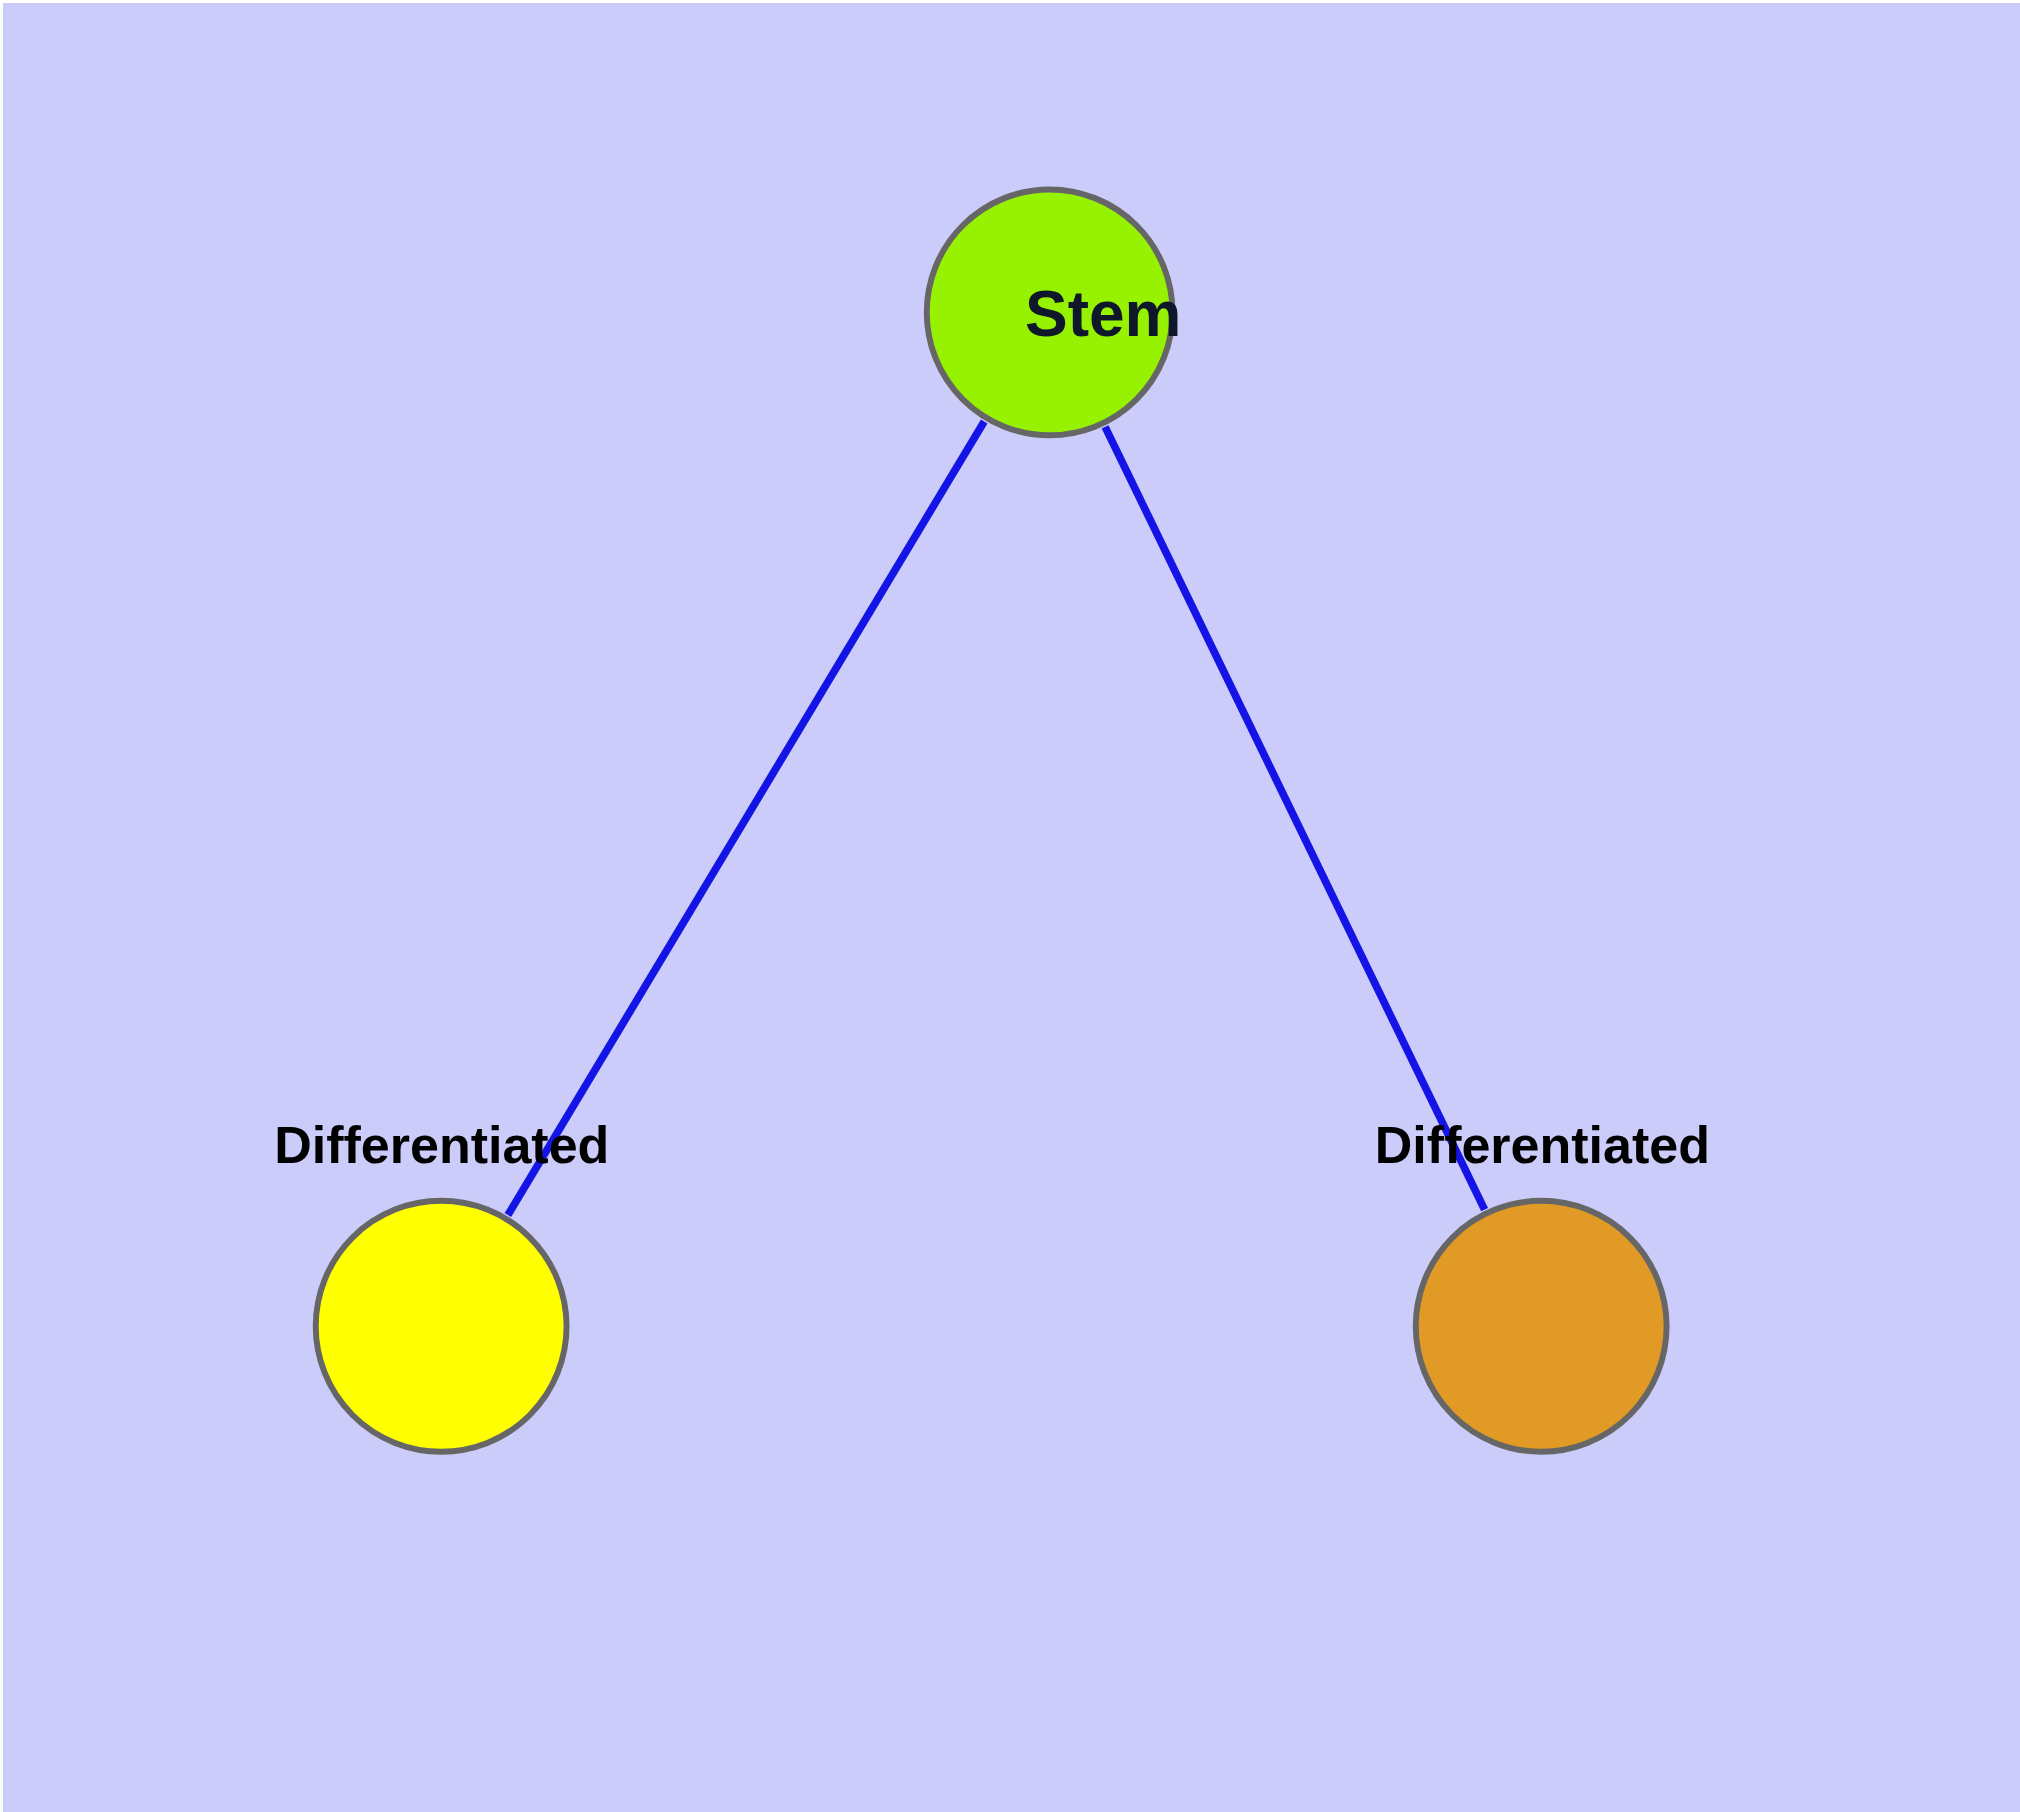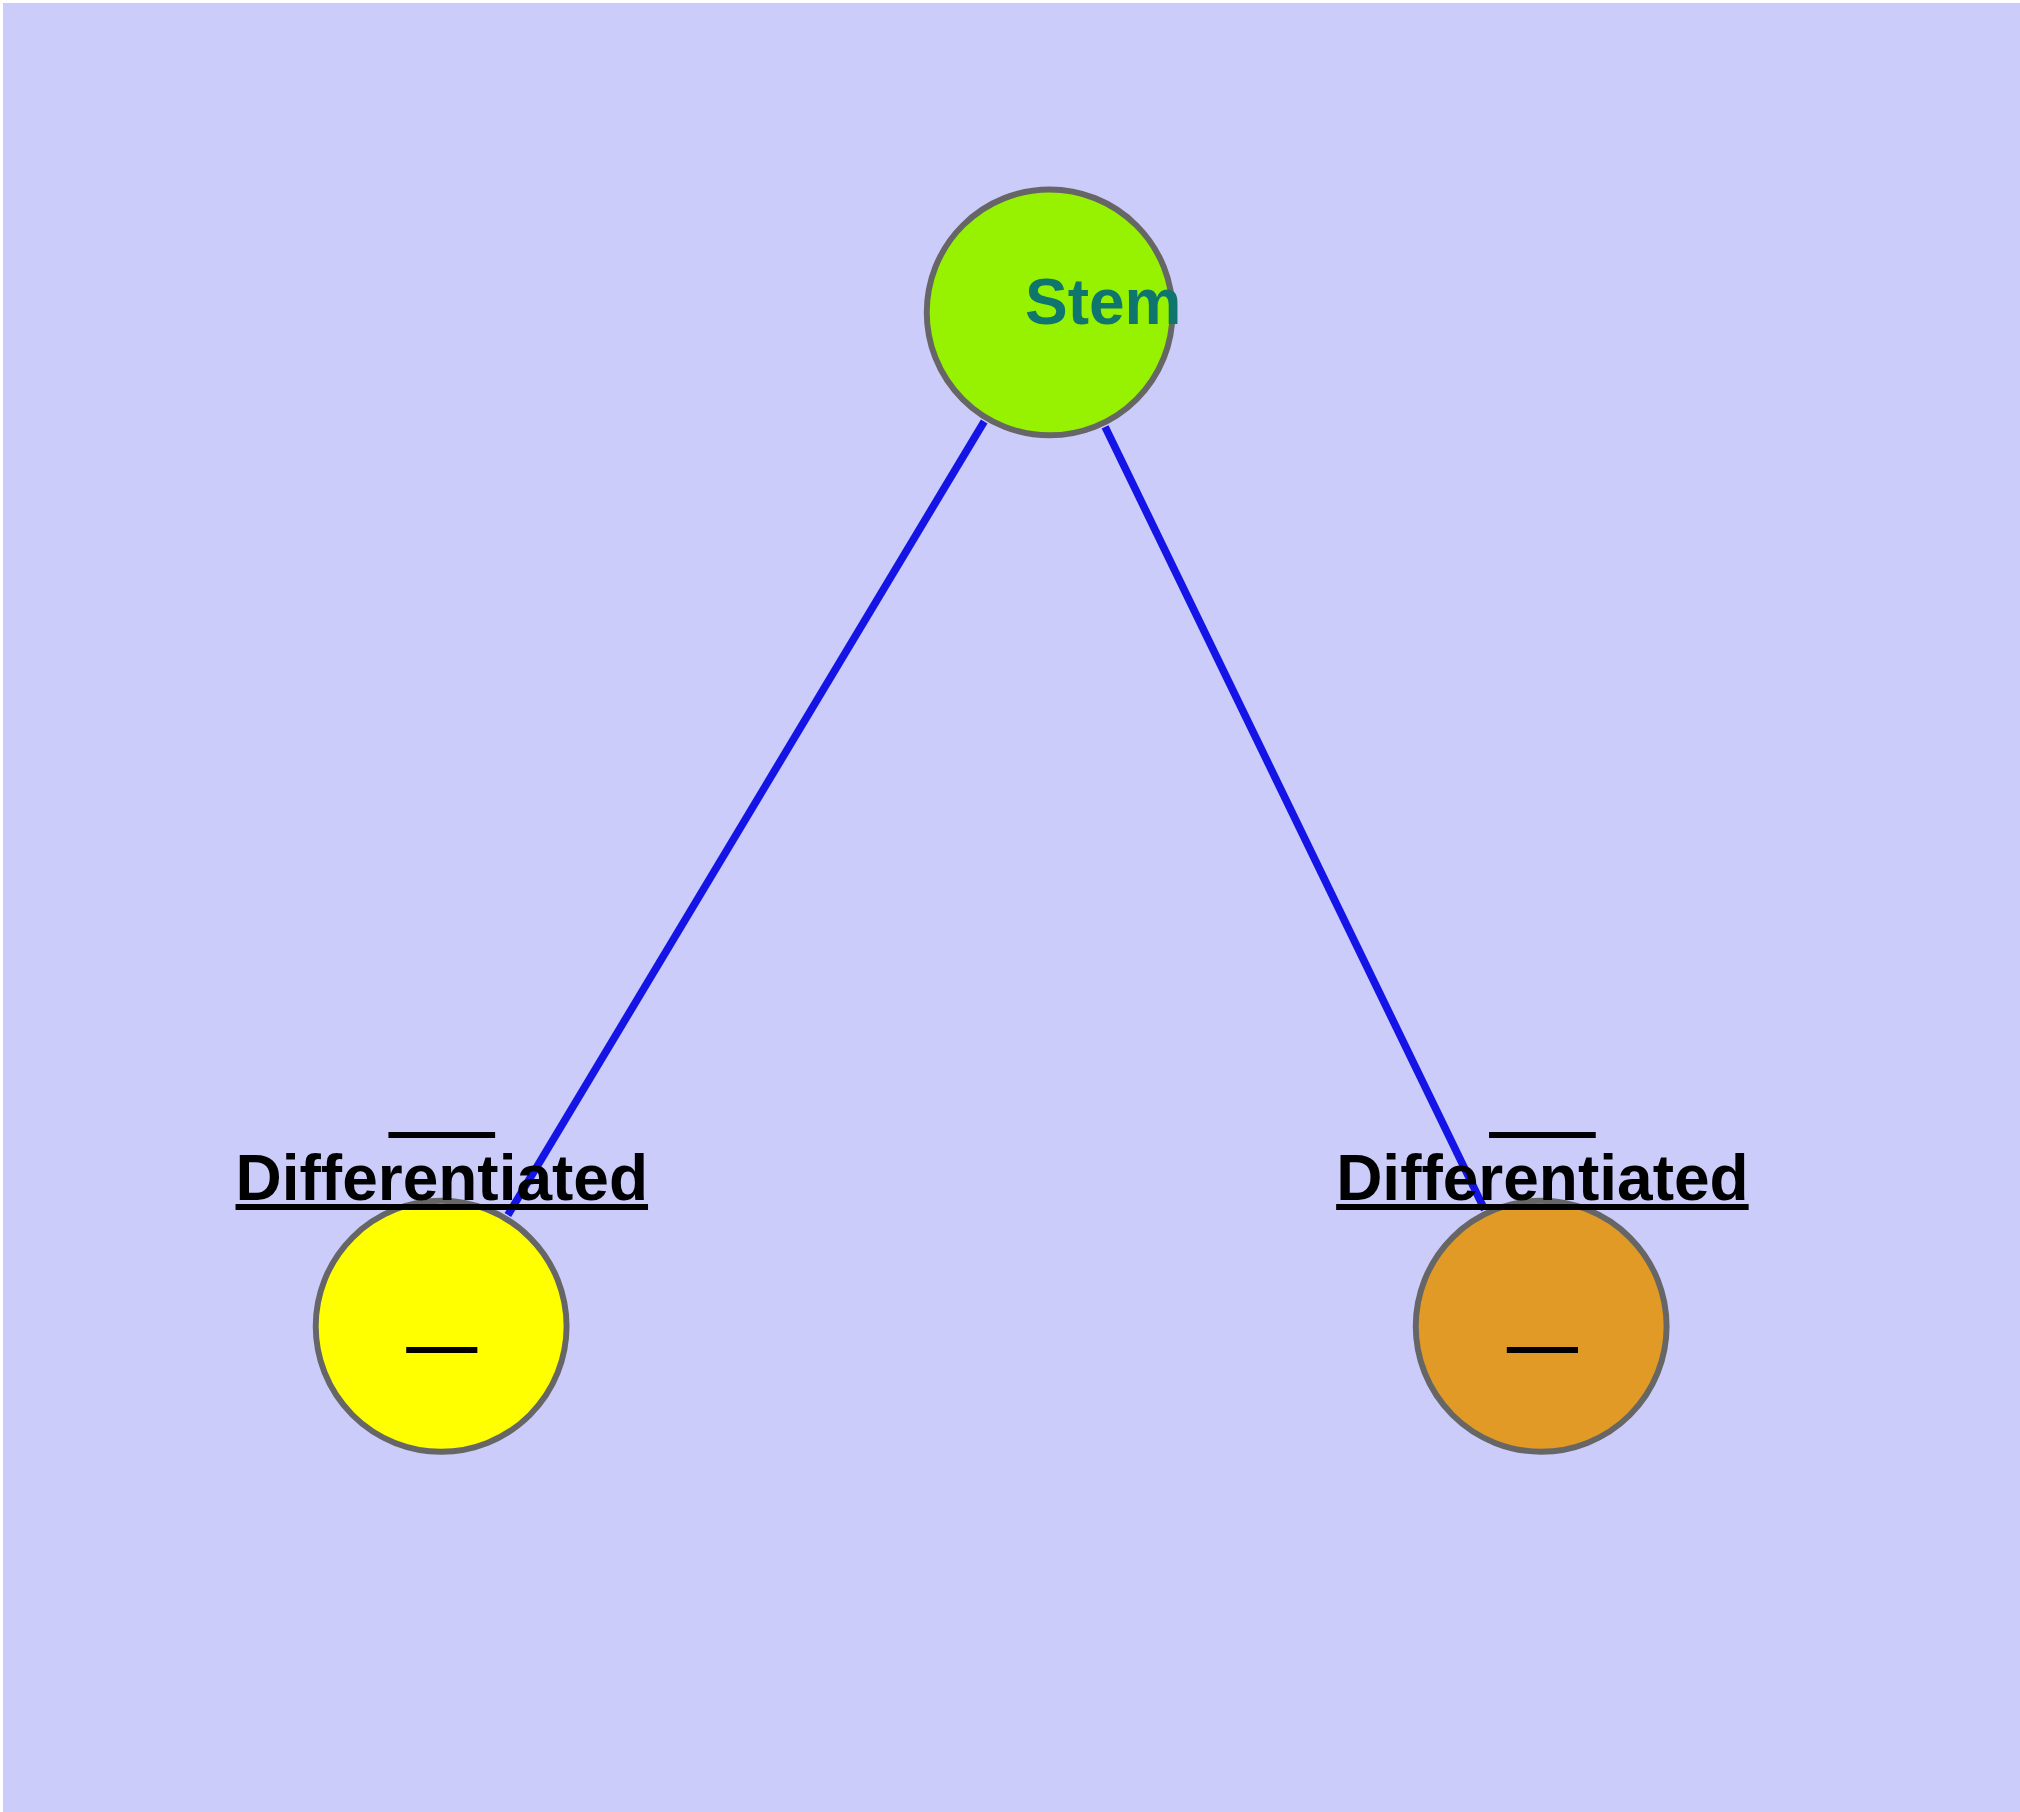--- a/index.html
+++ b/index.html
@@ -41,23 +41,22 @@
     line-height: 1.12;
     white-space: pre;
     pointer-events: none;
     -webkit-font-smoothing: antialiased;
   }
   .label-stem {
     font-size: 64px;
     width: 509px;
   }
   .label-leaf {
-    font-size: 64px;
+    font-size: 52px;
     width: 848px;
-    text-decoration: underline;
   }
 </style>
 </head>
 <body>
 
 <div id="canvas" style="background: rgb(255, 255, 255);">
   <div id="plot-area" style="background: rgb(204, 204, 250);">
 
     <svg id="graph-svg" viewBox="0 0 2380 2134" preserveAspectRatio="none">
 
@@ -66,21 +65,21 @@
         <line x1="1300.4521008470902" y1="499.96674588468943" x2="1748.238857135968" y2="1423.3339191976168" stroke="#1414e6" stroke-width="9" stroke-linecap="butt"></line>
       </g>
 
       <g>
         <circle cx="1235" cy="365" r="145" fill="#96f200" stroke="#666666" stroke-width="7"></circle>
         <circle cx="517" cy="1561" r="148" fill="#ffff00" stroke="#666666" stroke-width="7"></circle>
         <circle cx="1815" cy="1561" r="148" fill="#e09a25" stroke="#666666" stroke-width="7"></circle>
       </g>
     </svg>
 
-    <div class="node-label label-stem" style="left: 792px; top: 192px; color: #0f766e;">
+    <div class="node-label label-stem" style="left: 792px; top: 204px; color: #0f172a;">
       <span>Stem</span>
     </div>
 
     <div class="node-label label-leaf" style="left: 14.4px; top: 996px; color: rgb(0, 0, 0);">
       <div>Differentiated</div>
     </div>
 
     <div class="node-label label-leaf" style="left: 1115px; top: 996px; color: rgb(0, 0, 0);">
       <div>Differentiated</div>
     </div>

